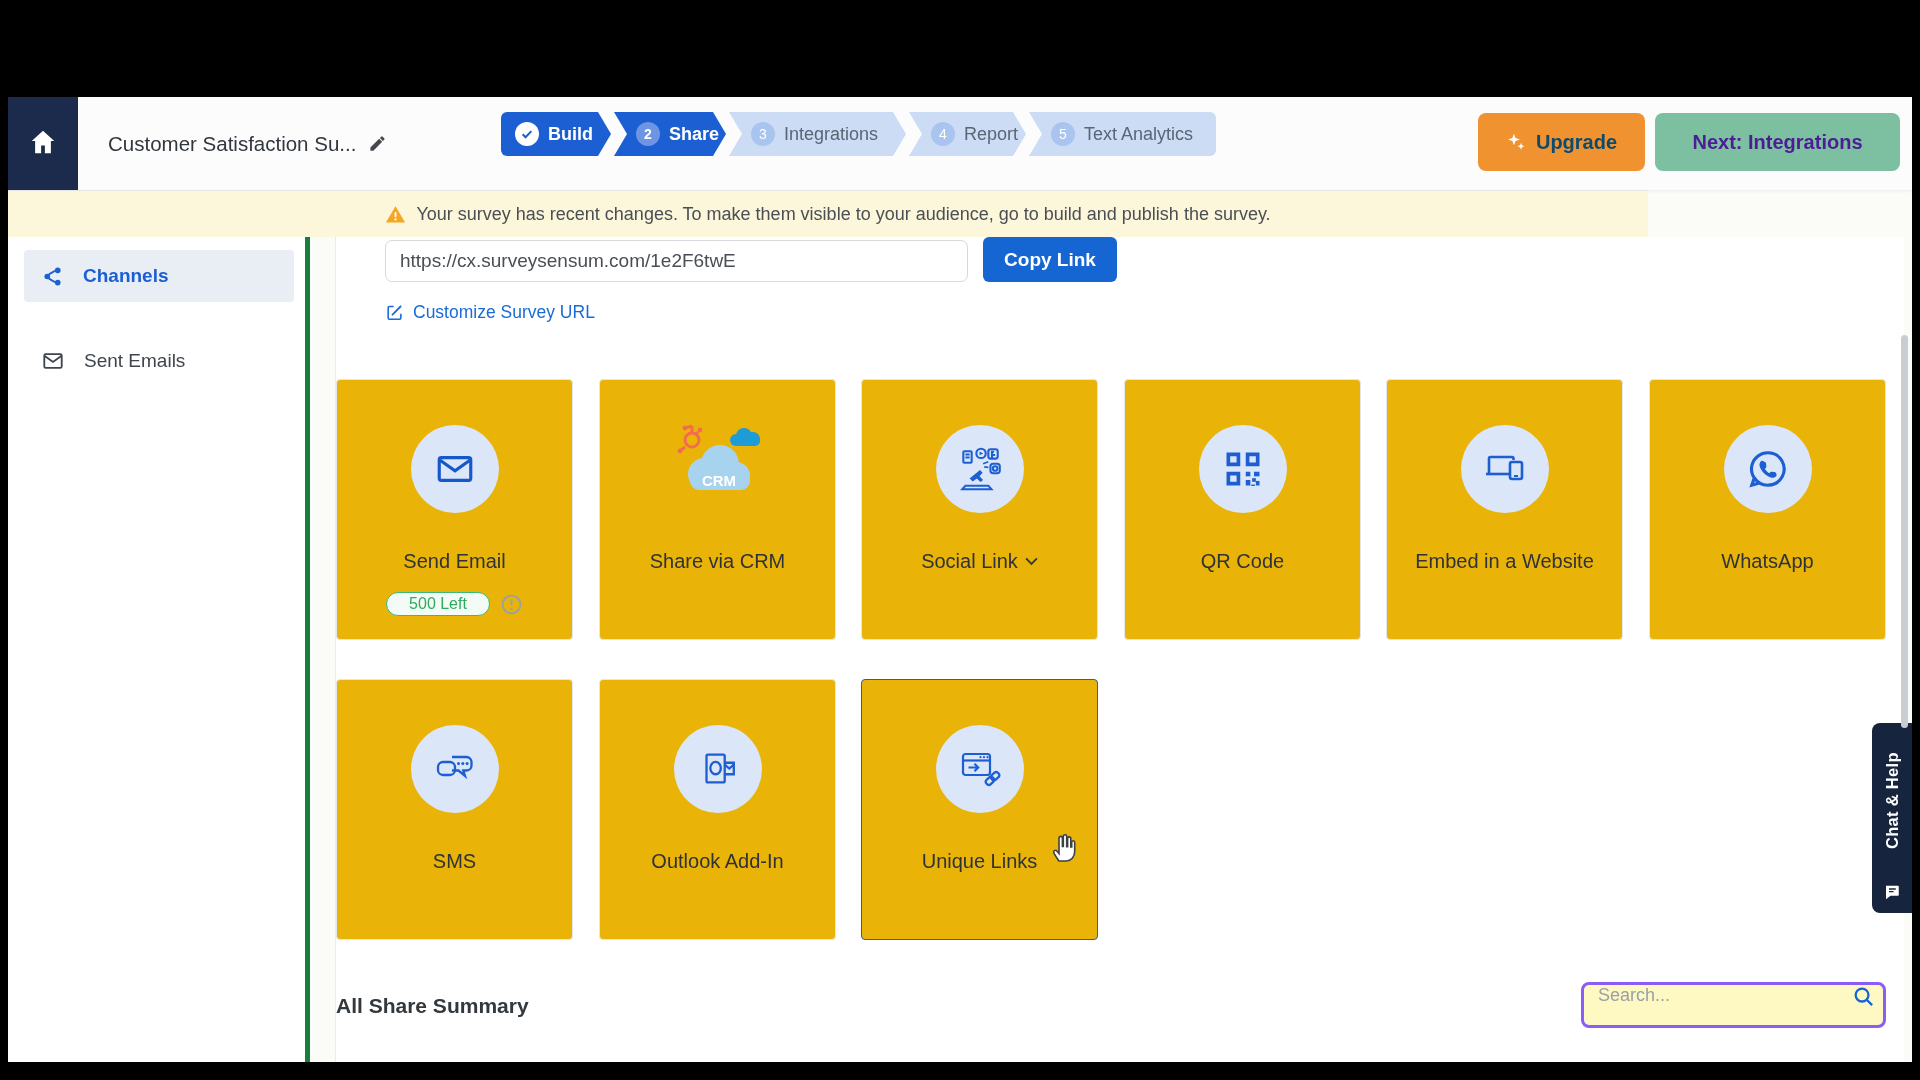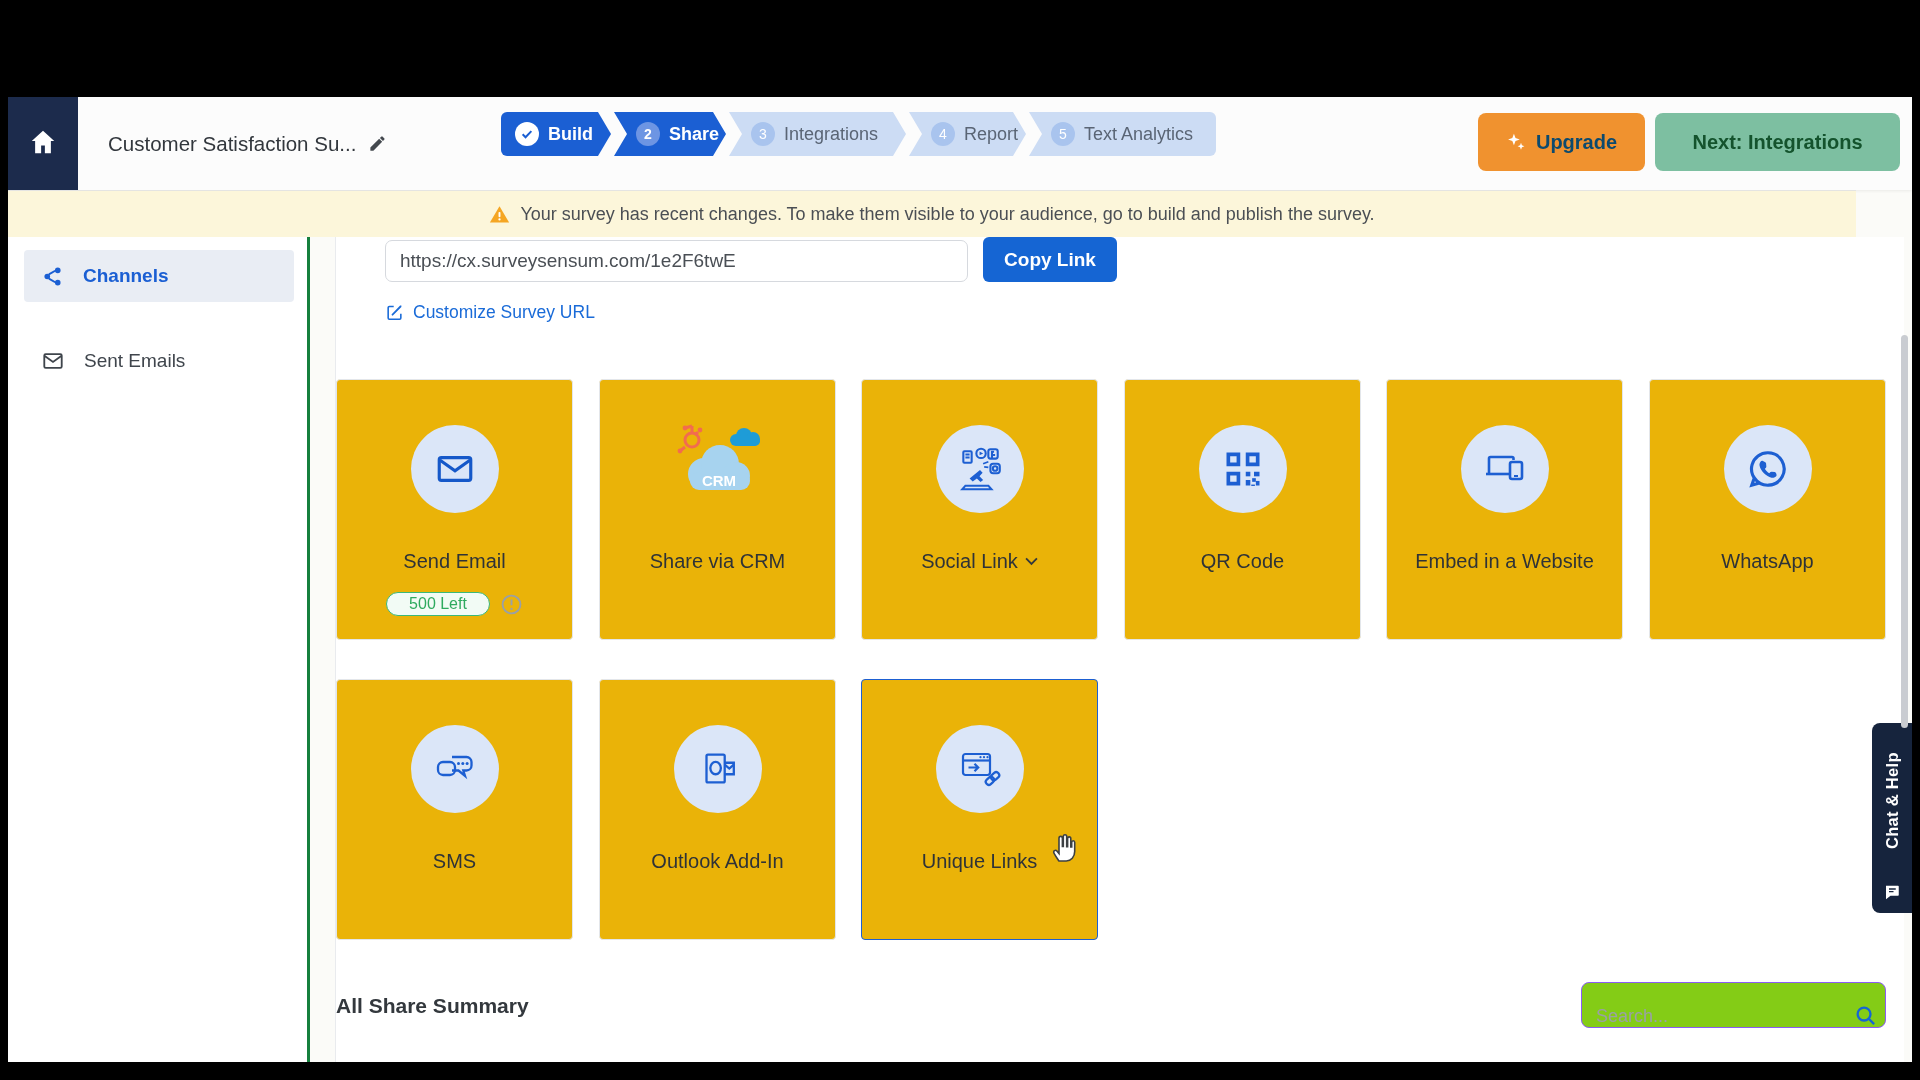--- a/index.html
+++ b/index.html
@@ -17,28 +17,28 @@
   .step-first{clip-path:polygon(0 0,calc(100% - 13px) 0,100% 50%,calc(100% - 13px) 100%,0 100%);padding:0 24px 0 14px;border-radius:6px 0 0 6px;}
   .step-mid{clip-path:polygon(0 0,calc(100% - 13px) 0,100% 50%,calc(100% - 13px) 100%,0 100%,13px 50%);padding:0 24px 0 22px;}
   .step-last{clip-path:polygon(0 0,100% 0,100% 100%,0 100%,13px 50%);padding:0 18px 0 22px;border-radius:0 6px 6px 0;}
   .step-active{background:#1b5fd3;color:#fff;font-weight:600;}
   .step-inactive{background:#ccdcf4;color:#5a6575;}
   .step-check{width:24px;height:24px;border-radius:50%;background:#fff;display:flex;align-items:center;justify-content:center;flex:0 0 auto;}
   .step-num{width:24px;height:24px;border-radius:50%;display:flex;align-items:center;justify-content:center;color:#fff;font-size:14px;flex:0 0 auto;}
   .num-active{background:#6d95e3;}
   .num-idle{background:#a9c4ee;}
   .btn-upgrade{position:absolute;left:1470px;top:16px;width:167px;height:58px;background:#f0922f;border:none;border-radius:8px;color:#0c4a6e;font-size:20px;font-weight:600;display:flex;align-items:center;justify-content:center;gap:10px;cursor:pointer;}
-  .btn-next{position:absolute;left:1647px;top:16px;width:245px;height:58px;background:#7dbfa1;border:none;border-radius:8px;color:#14532d;font-size:20px;font-weight:600;display:flex;align-items:center;justify-content:center;cursor:pointer;text-align:center;}
-
-  
-  .banner{position:absolute;left:0;top:93px;width:1848px;height:47px;background:#fcf6da;border-top:1px solid #e4e4e2;display:flex;align-items:center;justify-content:center;gap:10px;}
+  .btn-next{position:absolute;left:1647px;top:16px;width:245px;height:58px;background:#7dbfa1;border:none;border-radius:8px;color:#4c1d95;font-size:20px;font-weight:600;display:flex;align-items:center;justify-content:center;cursor:pointer;text-align:center;}
+
+  
+  .banner{position:absolute;left:0;top:93px;width:1640px;height:47px;background:#fcf6da;border-top:1px solid #e4e4e2;display:flex;align-items:center;justify-content:center;gap:10px;}
   .banner-text{font-size:18px;color:#4b4f54;}
 
   
-  .sidebar{position:absolute;left:0;top:140px;width:302px;height:825px;background:#fff;border-right:3px solid #15803d;}
+  .sidebar{position:absolute;left:0;top:140px;width:302px;height:825px;background:#fff;border-right:5px solid #15803d;}
   .side-item{position:absolute;left:16px;width:270px;height:52px;display:flex;align-items:center;gap:20px;padding-left:18px;border-radius:4px;cursor:pointer;font-size:19px;}
   .side-active{top:13px;background:#e9edf4;color:#1b5fd3;font-weight:600;}
   .side-idle{top:98px;color:#3f454c;}
 
   
   .main-panel{position:absolute;left:327px;top:140px;width:1569px;height:825px;background:#fff;border-left:1px solid #e9ebee;}
   .url-input{position:absolute;left:377px;top:143px;width:583px;height:42px;border:1px solid #d6d9de;border-radius:7px;padding:0 14px;font-size:19px;color:#4a4f55;background:#fff;}
   .btn-copy{position:absolute;left:975px;top:140px;width:134px;height:45px;background:#1565d3;color:#fff;border:none;border-radius:6px;font-size:19px;font-weight:700;cursor:pointer;}
   .customize{position:absolute;left:377px;top:205px;display:flex;align-items:center;gap:9px;color:#1a6bd8;font-size:17.5px;cursor:pointer;}
 
@@ -46,21 +46,21 @@
   .card{position:absolute;width:237px;height:261px;background:#eab308;border:1px solid #e3e6ea;border-radius:4px;cursor:pointer;}
   .card-selected{border:1.6px solid #1d5fd2;}
   .icon-circle{position:absolute;left:50%;top:45px;transform:translateX(-50%);width:88px;height:88px;border-radius:50%;background:#dbe6f8;display:flex;align-items:center;justify-content:center;}
   .crm-art{position:absolute;left:50%;top:42px;transform:translateX(-50%);}
   .card-label{position:absolute;left:8px;right:8px;top:168px;text-align:center;font-size:20px;color:#2f3337;line-height:1.35;display:flex;align-items:flex-start;justify-content:center;gap:7px;flex-wrap:wrap;}
   .badge-row{position:absolute;left:0;right:0;top:212px;display:flex;align-items:center;justify-content:center;gap:10px;}
   .badge{border:1.5px solid #3cb878;color:#2faa5f;background:#f2fbf5;border-radius:13px;padding:2px 22px;font-size:16px;}
 
   
   .summary-title{position:absolute;left:328px;top:897px;font-size:21px;font-weight:bold;color:#33383d;}
-  .search-box{position:absolute;left:1573px;top:885px;width:305px;height:46px;border:1px solid #8b5cf6;border-radius:8px;background:#84cc16;display:flex;align-items:flex-end;}
+  .search-box{position:absolute;left:1573px;top:885px;width:305px;height:46px;border:3px solid #8b5cf6;border-radius:8px;background:#fef9c3;display:flex;align-items:flex-start;}
   .search-box input{flex:1;border:none;outline:none;padding:0 12px 0 14px;font-size:18px;color:#5f6368;background:transparent;}
   .search-box input::placeholder{color:#9aa0a6;}
   .search-btn{width:40px;display:flex;align-items:center;justify-content:center;cursor:pointer;}
 
   
   .chat-tab{position:absolute;left:1864px;top:626px;width:40px;height:190px;background:#16243d;border-radius:8px 0 0 8px;cursor:pointer;}
   .chat-tab-label{position:absolute;left:0;right:0;bottom:46px;top:12px;display:flex;align-items:center;justify-content:center;writing-mode:vertical-rl;transform:rotate(180deg);color:#fff;font-size:16.5px;font-weight:600;letter-spacing:.3px;}
   .chat-tab-icon{position:absolute;left:0;right:0;bottom:12px;display:flex;justify-content:center;}
 
   .scroll-thumb{position:absolute;left:1893px;top:238px;width:7px;height:393px;background:#c9ccd1;border-radius:4px;}

